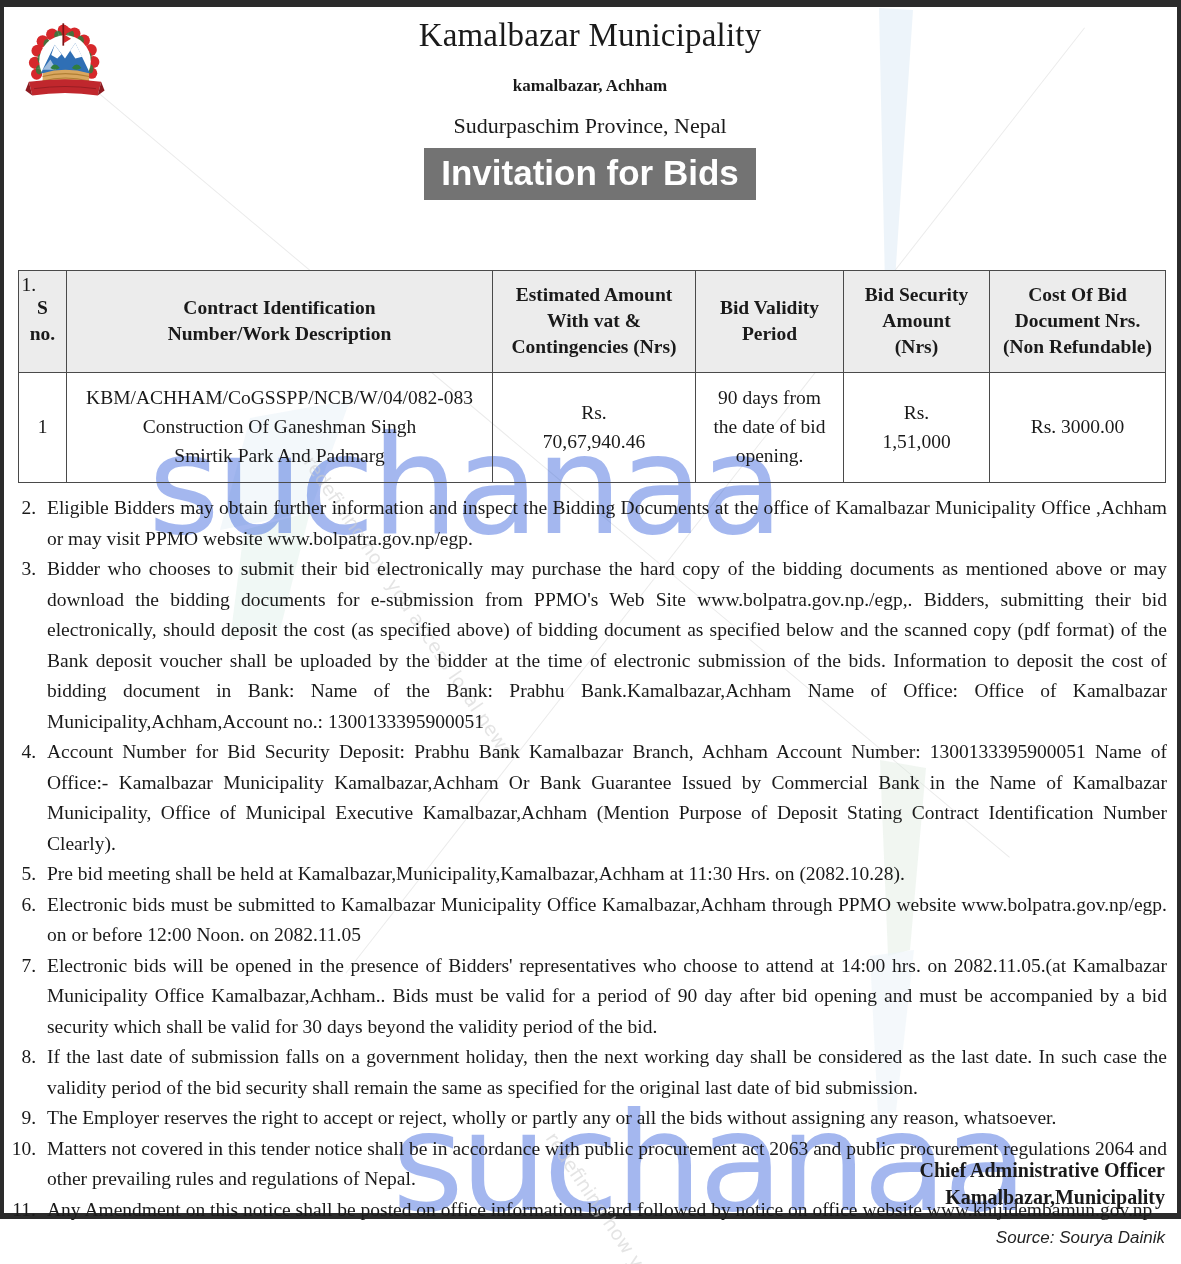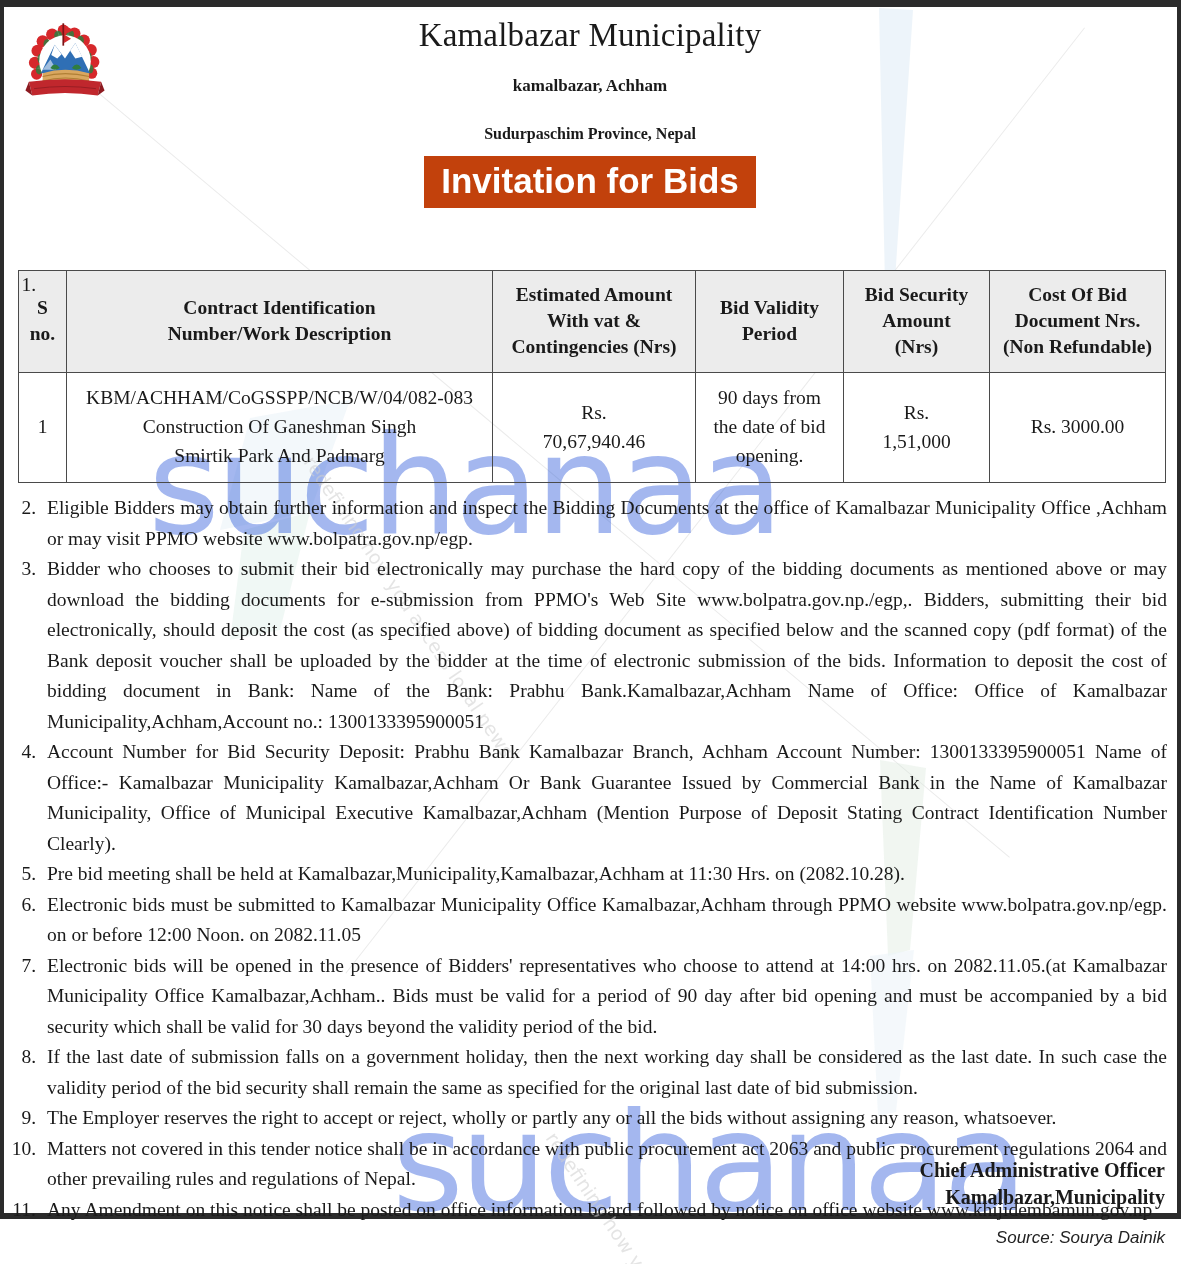--- a/index.html
+++ b/index.html
@@ -121,32 +121,32 @@
     line-height: 42px;
     margin-top: 2px;
   }
   .hdr-l3 {
     font-size: 17px;
     font-weight: 700;
     line-height: 32px;
     margin-top: 14px;
   }
   .hdr-l4 {
-    font-size: 16px;
-    font-weight: 700;
+    font-size: 22px;
+    font-weight: 400;
     line-height: 32px;
-    margin-top: 16px;
+    margin-top: 8px;
   }
   .banner-wrap {
     margin-top: 6px;
     text-align: center;
   }
   .banner {
     display: inline-block;
-    background: #c2410c;
+    background: #737373;
     color: #ffffff;
     font-family: "Liberation Sans", "DejaVu Sans", sans-serif;
     font-weight: 700;
     font-size: 35px;
     line-height: 36px;
     padding: 7px 17px 9px 17px;
     letter-spacing: 0px;
   }
   .pubdate {
     margin-top: 9px;

